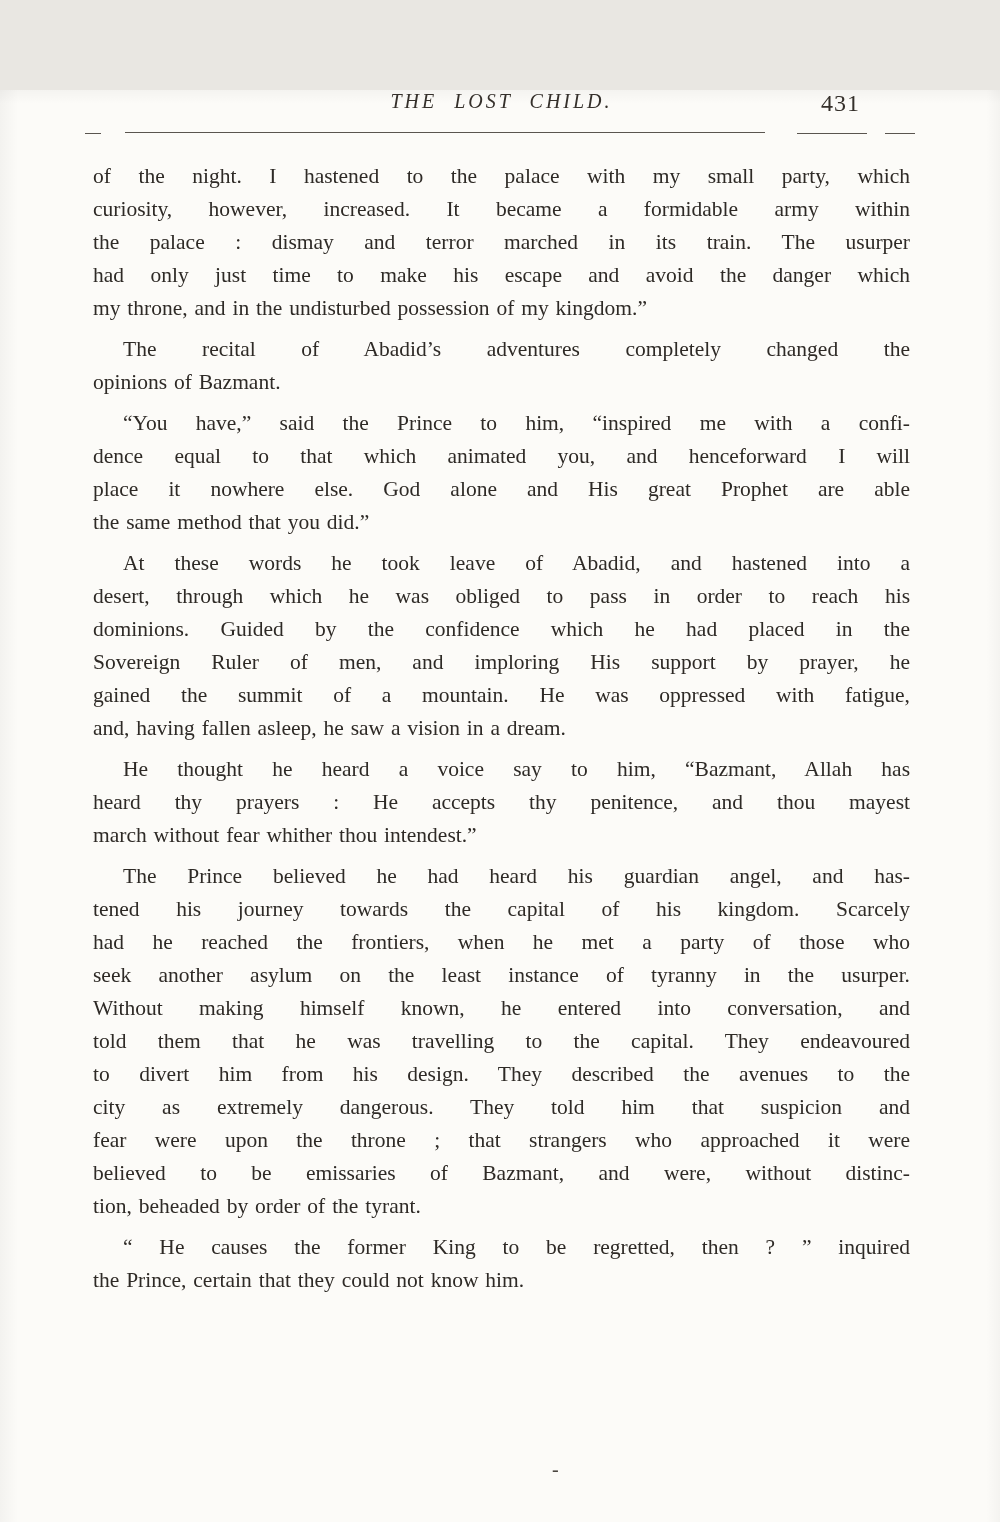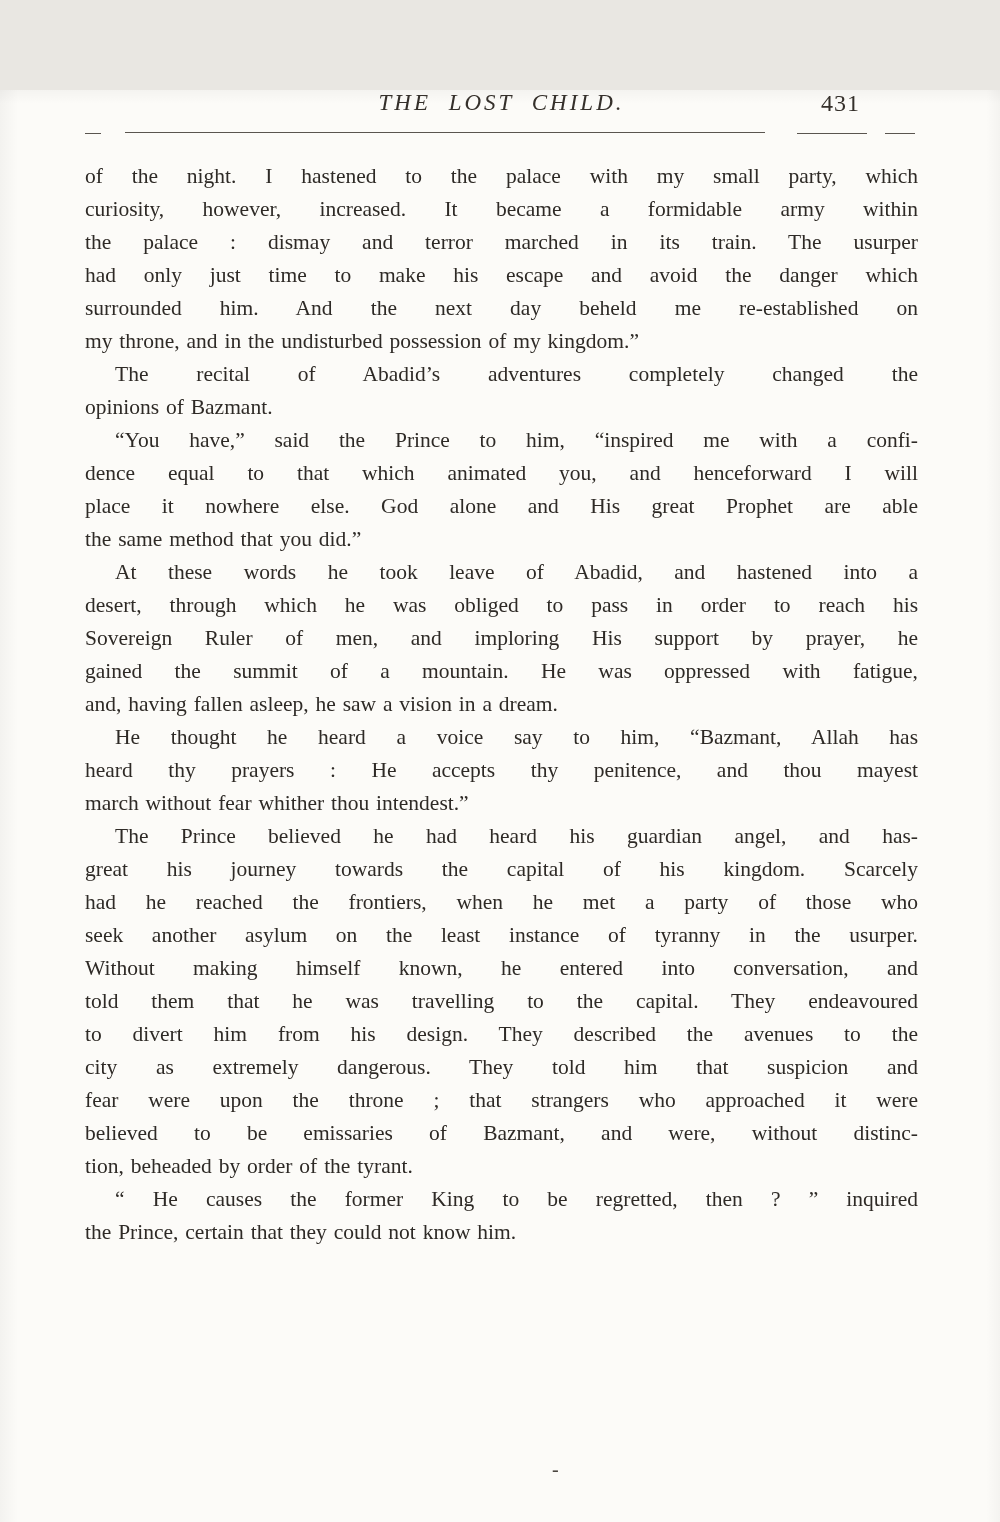--- a/index.html
+++ b/index.html
@@ -23,21 +23,21 @@
   .header {
     position: relative;
     margin: 90px 82px 0 85px;
     height: 32px;
   }
   .running-title {
     position: absolute;
     left: 0; right: 0;
     text-align: center;
     font-style: italic;
-    font-size: 23px;
+    font-size: 20px;
     letter-spacing: 3px;
     word-spacing: 9px;
     color: #35302b;
   }
   .page-number {
     position: absolute;
     right: 58px;
     top: 0;
     font-size: 24px;
     letter-spacing: 1px;
@@ -55,21 +55,21 @@
     background-position: 0 1px, 40px 0, 712px 1px, 800px 1px;
     background-repeat: no-repeat;
   }
   .text-block {
     margin: 26px 0 0 85px;
     width: 833px;
     font-size: 21.5px;
     line-height: 33px;
     word-spacing: 1.5px;
   }
-  .paragraph { margin: 0; }
+  .paragraph { margin: 8px; }
   .line { text-align: left; }
   .line.just { text-align: justify; text-align-last: justify; }
   .paragraph.indent .line.first { text-indent: 30px; }
   .scan-artifact {
     position: absolute;
     left: 552px;
     top: 1368px;
     font-size: 20px;
     color: #4a453f;
   }
@@ -85,48 +85,48 @@
   </div>
 
   <div class="rule"></div>
 
   <div class="text-block">
       <div class="paragraph">
         <div class="line just first">of the night. I hastened to the palace with my small party, which</div>
         <div class="line just">curiosity, however, increased. It became a formidable army within</div>
         <div class="line just">the palace : dismay and terror marched in its train. The usurper</div>
         <div class="line just">had only just time to make his escape and avoid the danger which</div>
-        <div class="line just">surrounded him. And the next day beheld me re-established on</div>
         <div class="line">my throne, and in the undisturbed possession of my kingdom.”</div>
       </div>
       <div class="paragraph indent">
         <div class="line just first">The recital of Abadid’s adventures completely changed the</div>
         <div class="line">opinions of Bazmant.</div>
       </div>
       <div class="paragraph indent">
         <div class="line just first">“You have,” said the Prince to him, “inspired me with a confi-</div>
         <div class="line just">dence equal to that which animated you, and henceforward I will</div>
         <div class="line just">place it nowhere else. God alone and His great Prophet are able</div>
         <div class="line">the same method that you did.”</div>
       </div>
       <div class="paragraph indent">
         <div class="line just first">At these words he took leave of Abadid, and hastened into a</div>
         <div class="line just">desert, through which he was obliged to pass in order to reach his</div>
+        <div class="line just">dominions. Guided by the confidence which he had placed in the</div>
         <div class="line just">Sovereign Ruler of men, and imploring His support by prayer, he</div>
         <div class="line just">gained the summit of a mountain. He was oppressed with fatigue,</div>
         <div class="line">and, having fallen asleep, he saw a vision in a dream.</div>
       </div>
       <div class="paragraph indent">
         <div class="line just first">He thought he heard a voice say to him, “Bazmant, Allah has</div>
         <div class="line just">heard thy prayers : He accepts thy penitence, and thou mayest</div>
         <div class="line">march without fear whither thou intendest.”</div>
       </div>
       <div class="paragraph indent">
         <div class="line just first">The Prince believed he had heard his guardian angel, and has-</div>
-        <div class="line just">great his journey towards the capital of his kingdom. Scarcely</div>
+        <div class="line just">tened his journey towards the capital of his kingdom. Scarcely</div>
         <div class="line just">had he reached the frontiers, when he met a party of those who</div>
         <div class="line just">seek another asylum on the least instance of tyranny in the usurper.</div>
         <div class="line just">Without making himself known, he entered into conversation, and</div>
         <div class="line just">told them that he was travelling to the capital. They endeavoured</div>
         <div class="line just">to divert him from his design. They described the avenues to the</div>
         <div class="line just">city as extremely dangerous. They told him that suspicion and</div>
         <div class="line just">fear were upon the throne ; that strangers who approached it were</div>
         <div class="line just">believed to be emissaries of Bazmant, and were, without distinc-</div>
         <div class="line">tion, beheaded by order of the tyrant.</div>
       </div>

